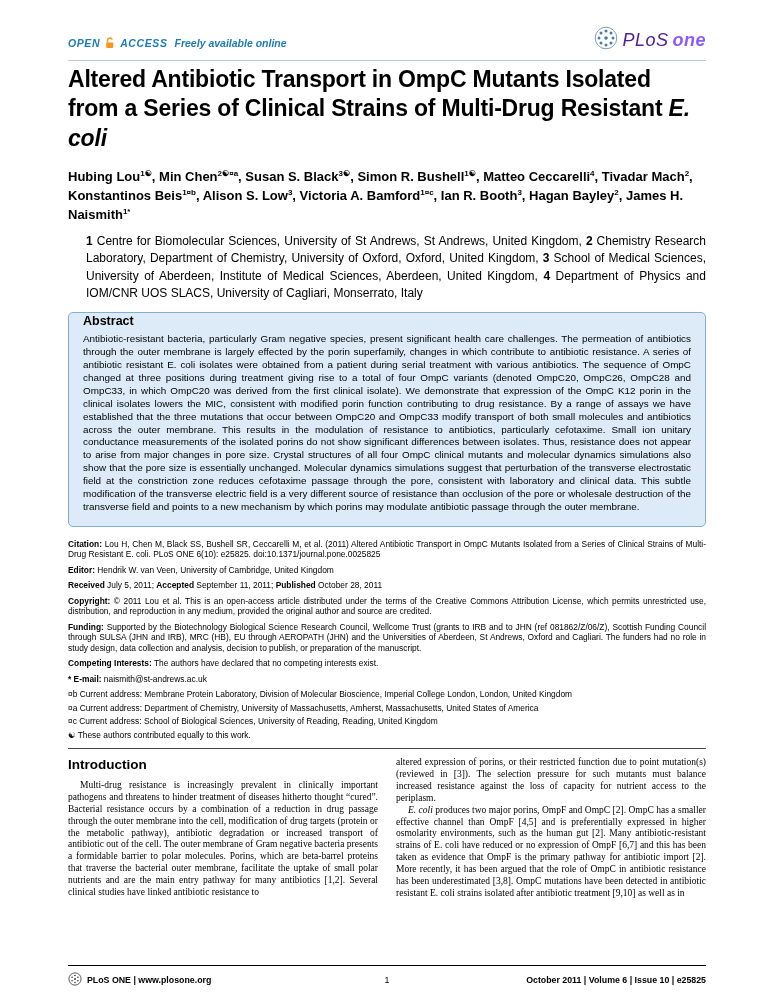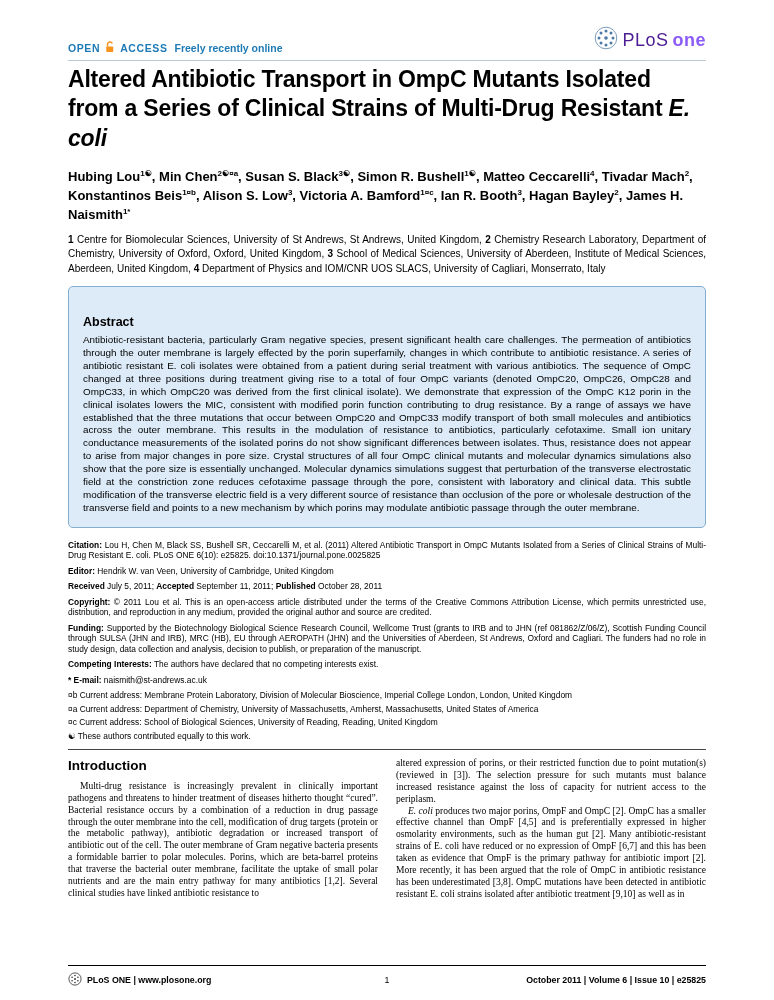--- a/index.html
+++ b/index.html
@@ -5,43 +5,43 @@
 <style>
   * { margin:0; padding:0; box-sizing:border-box; }
   html,body { background:#ffffff; }
   .page {
     width:774px; height:1000px; background:#fff; position:relative;
     padding:26px 68px 0 68px; overflow:hidden; color:#000;
     font-family:"Liberation Sans", sans-serif;
   }
   
   .topbar {
-    display:flex; justify-content:space-between; align-items:flex-end;
-    border-bottom:1px solid #b9c9d6; padding-bottom:6px; margin-bottom:0;
+    display:flex; justify-content:space-between; align-items:center;
+    border-bottom:1px solid #b9c9d6; padding-bottom:6px; margin-bottom:0;font-style:italic;
   }
   .oa { color:#1d7ab4; font-size:10.5px; display:flex; align-items:center; gap:4px; padding-top:6px; }
   .oa-word { font-weight:bold; letter-spacing:0.6px; }
   .oa-tag { margin-left:3px; font-weight:bold; }
   .oa-lock { display:inline-flex; align-items:center; }
   .plos-logo { display:flex; align-items:center; gap:4px; }
   .plos-word { font-size:18px; color:#4c1d95; letter-spacing:0.5px; }
   .one-word { font-size:18px; color:#8b5cf6; font-weight:bold; letter-spacing:0.5px; }
   
   .title { font-size:23px; line-height:1.28; font-weight:bold; margin:4px 0 14px 0; letter-spacing:-0.2px; }
   .title .ital { font-style:italic; }
   
   .authors { font-size:13px; font-weight:bold; line-height:1.45; margin-bottom:8px; }
   .authors sup { font-size:8px; font-weight:bold; }
   
-  .affil { font-size:10px; line-height:1.45; margin-bottom:10px; text-align:justify; }
+  .affil { font-size:12px; line-height:1.45; margin-bottom:10px; text-align:justify;margin-left:18px; }
   .affil b { font-weight:bold; }
   
   .abstract {
     background:#dcebf7; border:1px solid #84aed0; border-radius:5px;
-    padding:28px 14px 12px 14px; margin-bottom:12px;
+    padding:1px 14px 12px 14px; margin-bottom:12px;
   }
   .abstract h2 { font-size:12.5px; font-weight:bold; margin-bottom:5px; }
   .abstract p { font-size:9.9px; line-height:1.3; text-align:justify; }
   
   .meta { font-size:8.4px; line-height:1.25; margin-bottom:5px; text-align:justify; }
   .meta b { font-weight:bold; }
   .meta.tight { margin-bottom:3px; }
   .email-link { color:#000; text-decoration:none; cursor:pointer; }
   
   .divider { border:0; border-top:1px solid #444; margin:8px 0 8px 0; }
@@ -69,21 +69,21 @@
   <header class="topbar">
     <div class="oa">
       <span class="oa-word">OPEN</span>
       <span class="oa-lock">
           <svg width="12" height="13" viewBox="0 0 24 26">
             <path d="M7 11V7a5 5 0 0 1 9.6-2" fill="none" stroke="#f7941d" stroke-width="3"></path>
             <rect x="4.5" y="11" width="14" height="11" rx="1.8" fill="#f7941d"></rect>
           </svg>
         </span>
       <span class="oa-word">ACCESS</span>
-      <span class="oa-tag">Freely recently online</span>
+      <span class="oa-tag">Freely available online</span>
     </div>
     <div class="plos-logo">
       <span><svg width="24" height="24" viewBox="0 0 24 24">
             <circle cx="12" cy="12" r="10.8" fill="none" stroke="#7d9cba" stroke-width="1"></circle>
             <g fill="#4a7aa5">
               <circle cx="12" cy="5" r="1.5"></circle>
               <circle cx="17" cy="7" r="1.5"></circle>
               <circle cx="19" cy="12" r="1.5"></circle>
               <circle cx="17" cy="17" r="1.5"></circle>
               <circle cx="12" cy="19" r="1.5"></circle>

